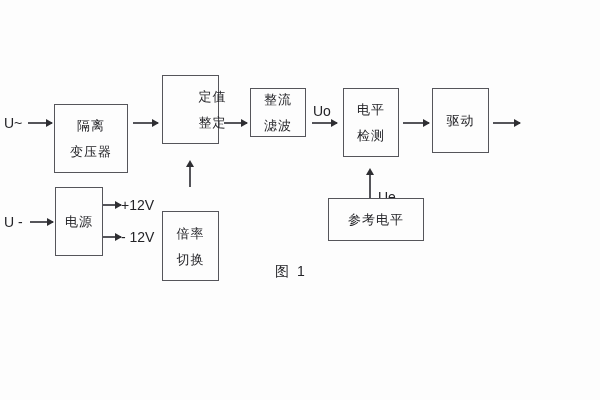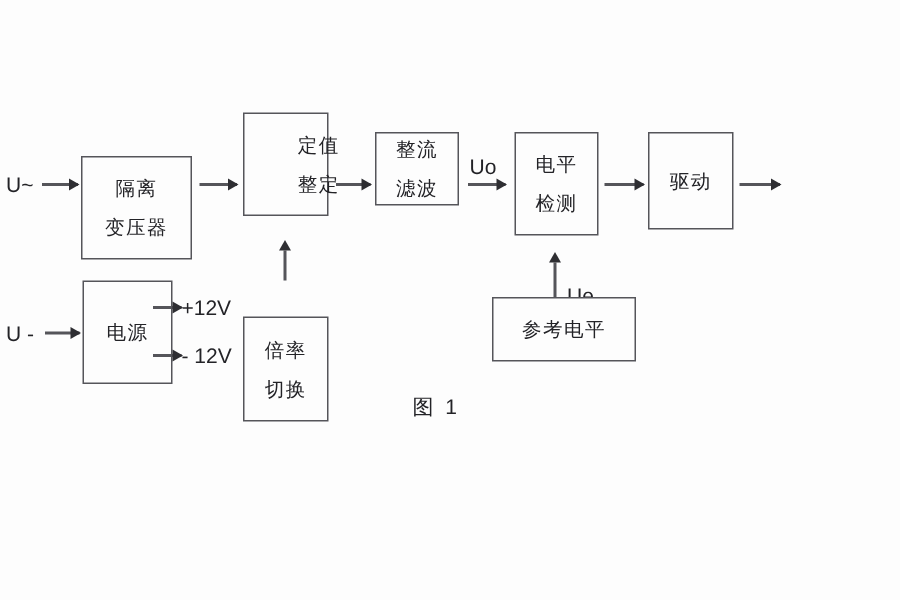--- a/index.html
+++ b/index.html
@@ -26,21 +26,21 @@
   }
   .box span{display:block;white-space:nowrap;}
   
   .b1{left:54px;top:88px;width:74px;height:69px;margin-top:16px;}
   .b2{left:162px;top:75px;width:57px;height:69px;padding-left:44px;}
   .b3{left:250px;top:88px;width:56px;height:49px;}
   .b4{left:343px;top:88px;width:56px;height:69px;}
   .b5{left:432px;top:88px;width:57px;height:65px;}
   .b6{left:523px;top:88px;width:61px;height:69px;}
   
-  .b7{left:55px;top:187px;width:60px;height:69px;}
+  .b7{left:55px;top:187px;width:48px;height:69px;}
   .b8{left:162px;top:187px;width:57px;height:70px;margin-top:24px;}
   .b9{left:328px;top:198px;width:96px;height:43px;row-gap:0;}
   
   .harrow{
     position:absolute;height:1.5px;background:var(--line,#55555a);
   }
   .harrow::after{
     content:"";position:absolute;right:-1px;top:50%;
     transform:translateY(-50%);
     border-left:7px solid var(--arrow,#2e2e32);

